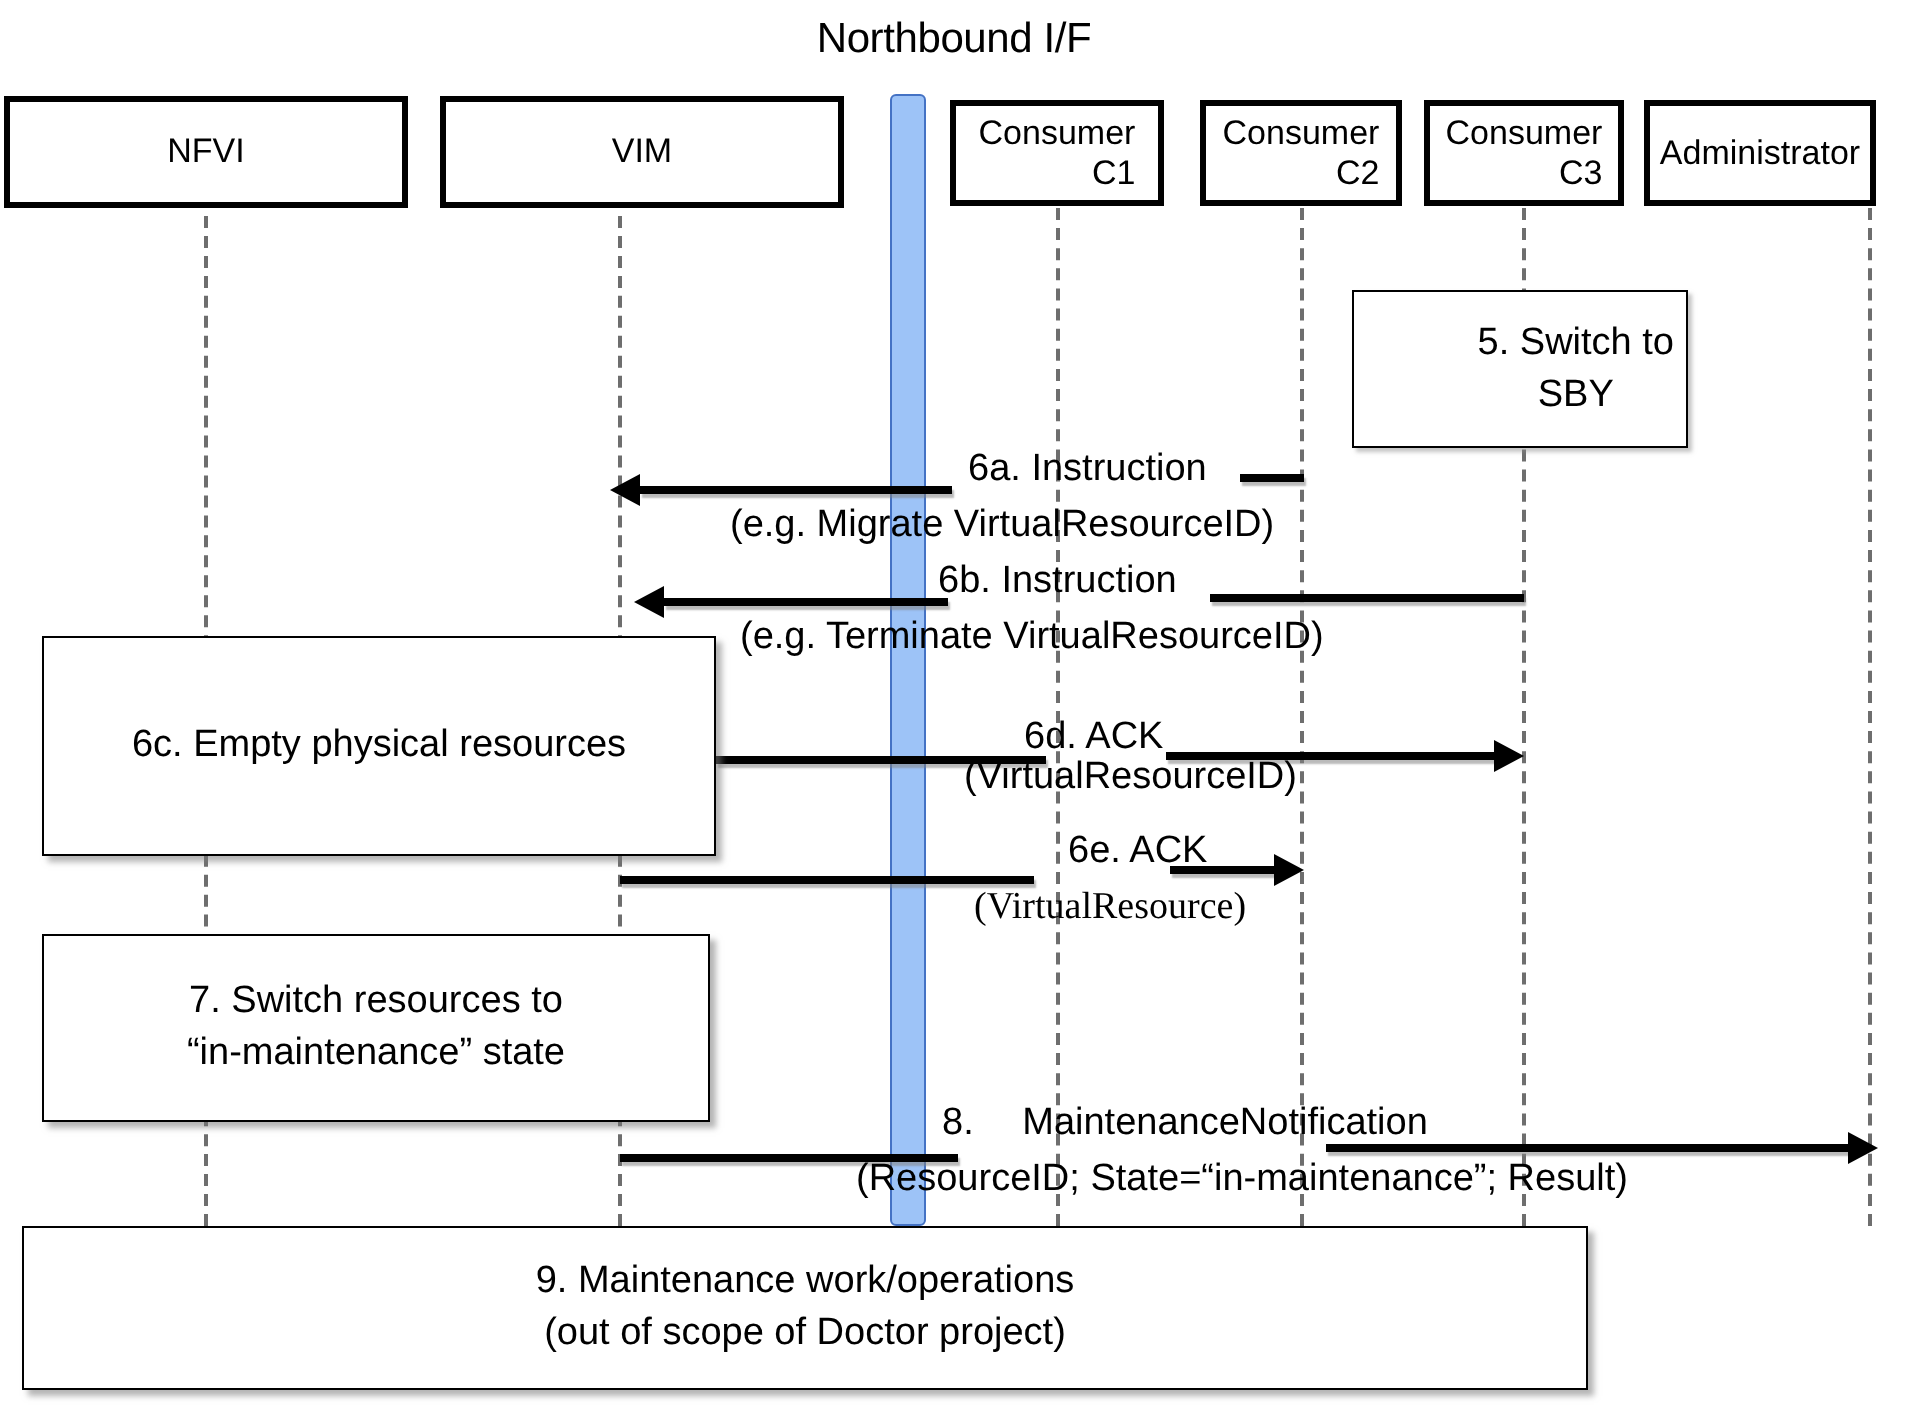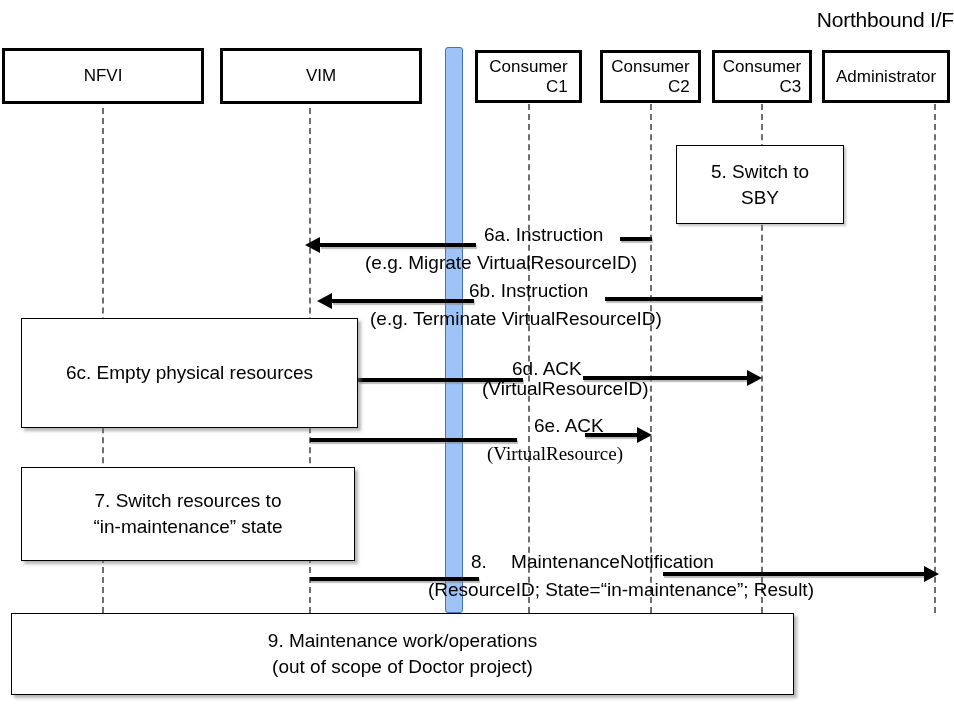--- a/index.html
+++ b/index.html
@@ -19,21 +19,21 @@
     background: #ffffff;
     overflow: hidden;
   }
 
   
   .diagram-title {
     position: absolute;
     left: 0;
     top: 8px;
     width: 954px;
-    text-align: right;
+    text-align: center;
     font-size: 21px;
     letter-spacing: -0.2px;
     color: #000;
     white-space: nowrap;
   }
 
   
   .actor-box {
     position: absolute;
     box-sizing: border-box;
@@ -165,25 +165,25 @@
   <div class="actor-box" style="left:600px; top:50px; width:101px; height:53px;">
     <span class="actor-label">Consumer
 C2</span>
   </div>
 
   <div class="actor-box" style="left:712px; top:50px; width:100px; height:53px;">
     <span class="actor-label">Consumer
 C3</span>
   </div>
 
-  <div class="actor-box" style="left:822px; top:50px; width:128px; height:53px;">
+  <div class="actor-box" style="left:822px; top:50px; width:116px; height:53px;">
     <span class="actor-label">Administrator</span>
   </div>
 
-  <div class="note-box thin-shadow" style="left:676px; top:145px; width:168px; height:79px;">
+  <div class="note-box thin-shadow" style="left:676px; top:145px; width:168px; height:79px;justify-content:flex-end;">
     <span class="note-label">5. Switch to
 SBY</span>
   </div>
 
   <div class="seg shadowed" style="left:620px; top:237px; width:32px;"></div>
 
   <div class="seg shadowed" style="left:320px; top:243px; width:156px;"></div>
   <div class="arrowhead left" style="left:305px; top:237px;"></div>
   <div class="msg-label" style="left:484px; top:224px;">6a. Instruction</div>
   <div class="msg-label" style="left:365px; top:252px;">(e.g. Migrate VirtualResourceID)</div>

